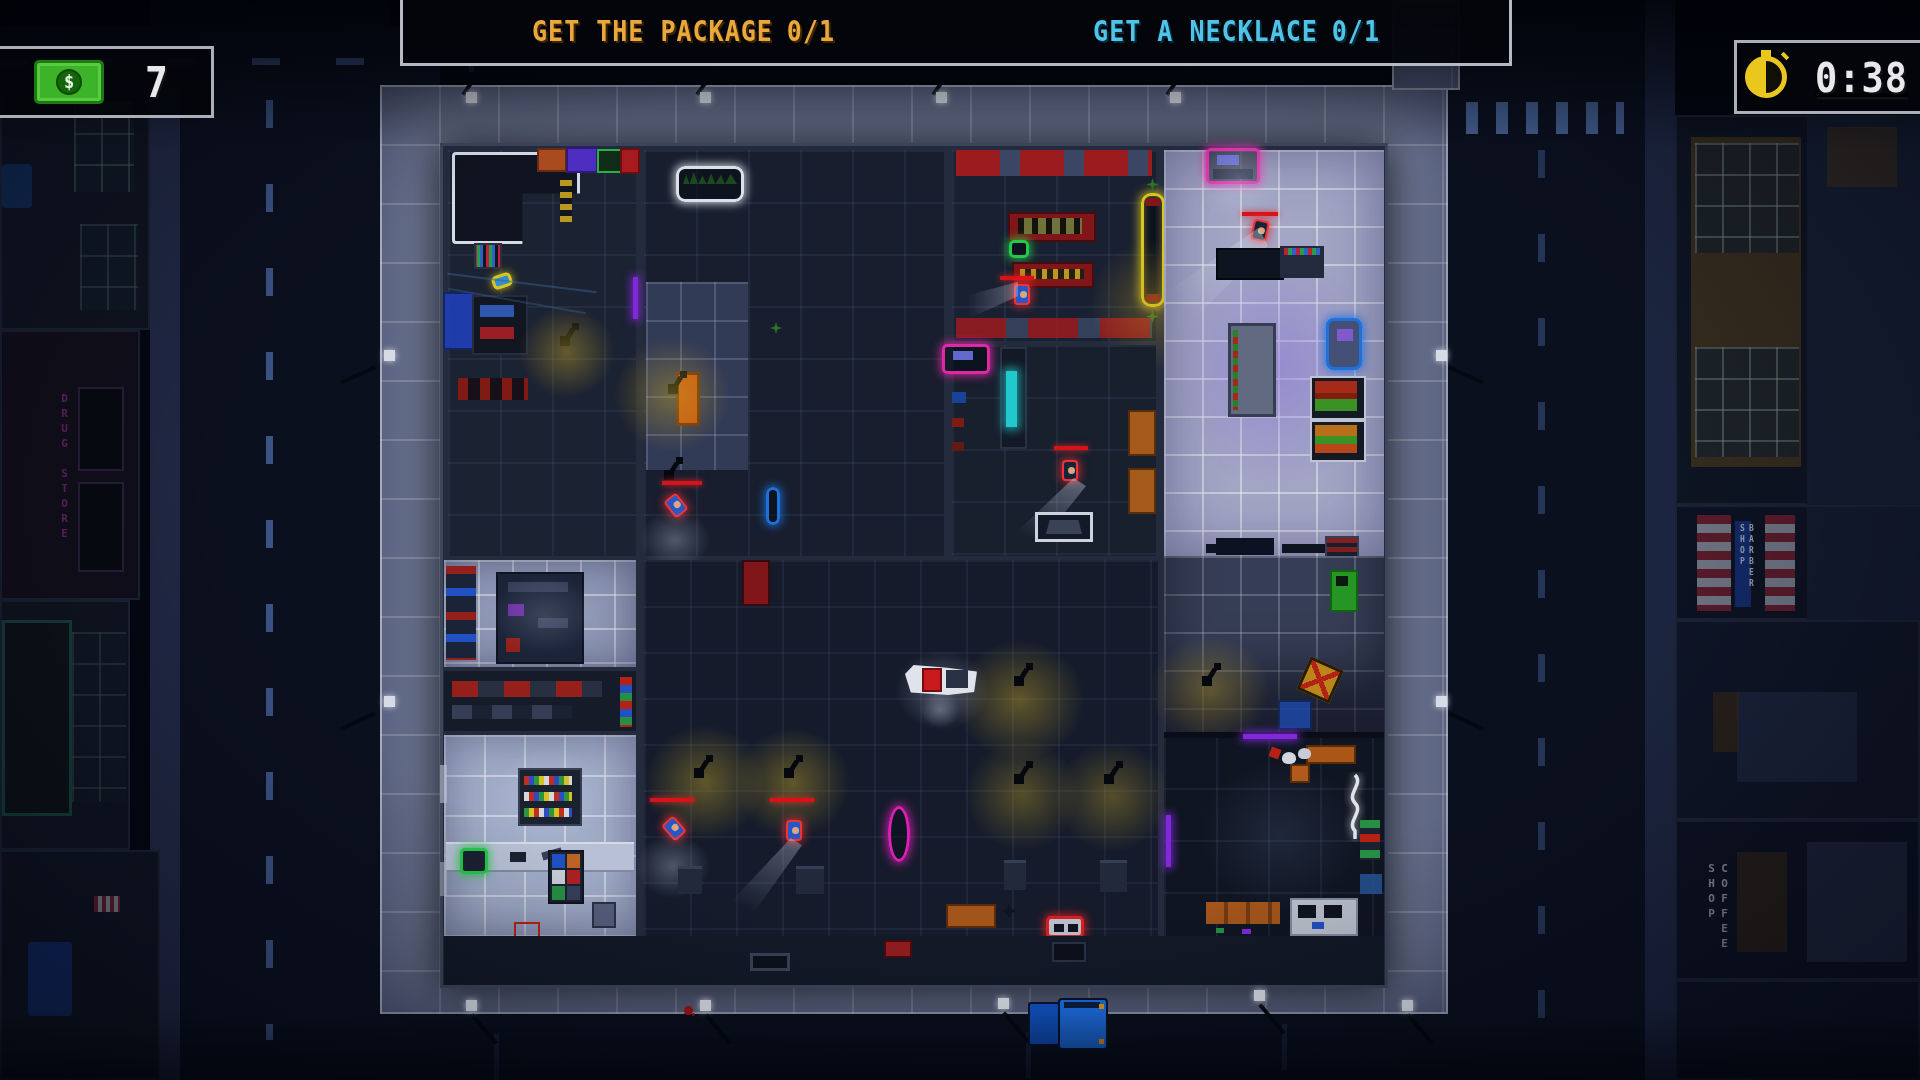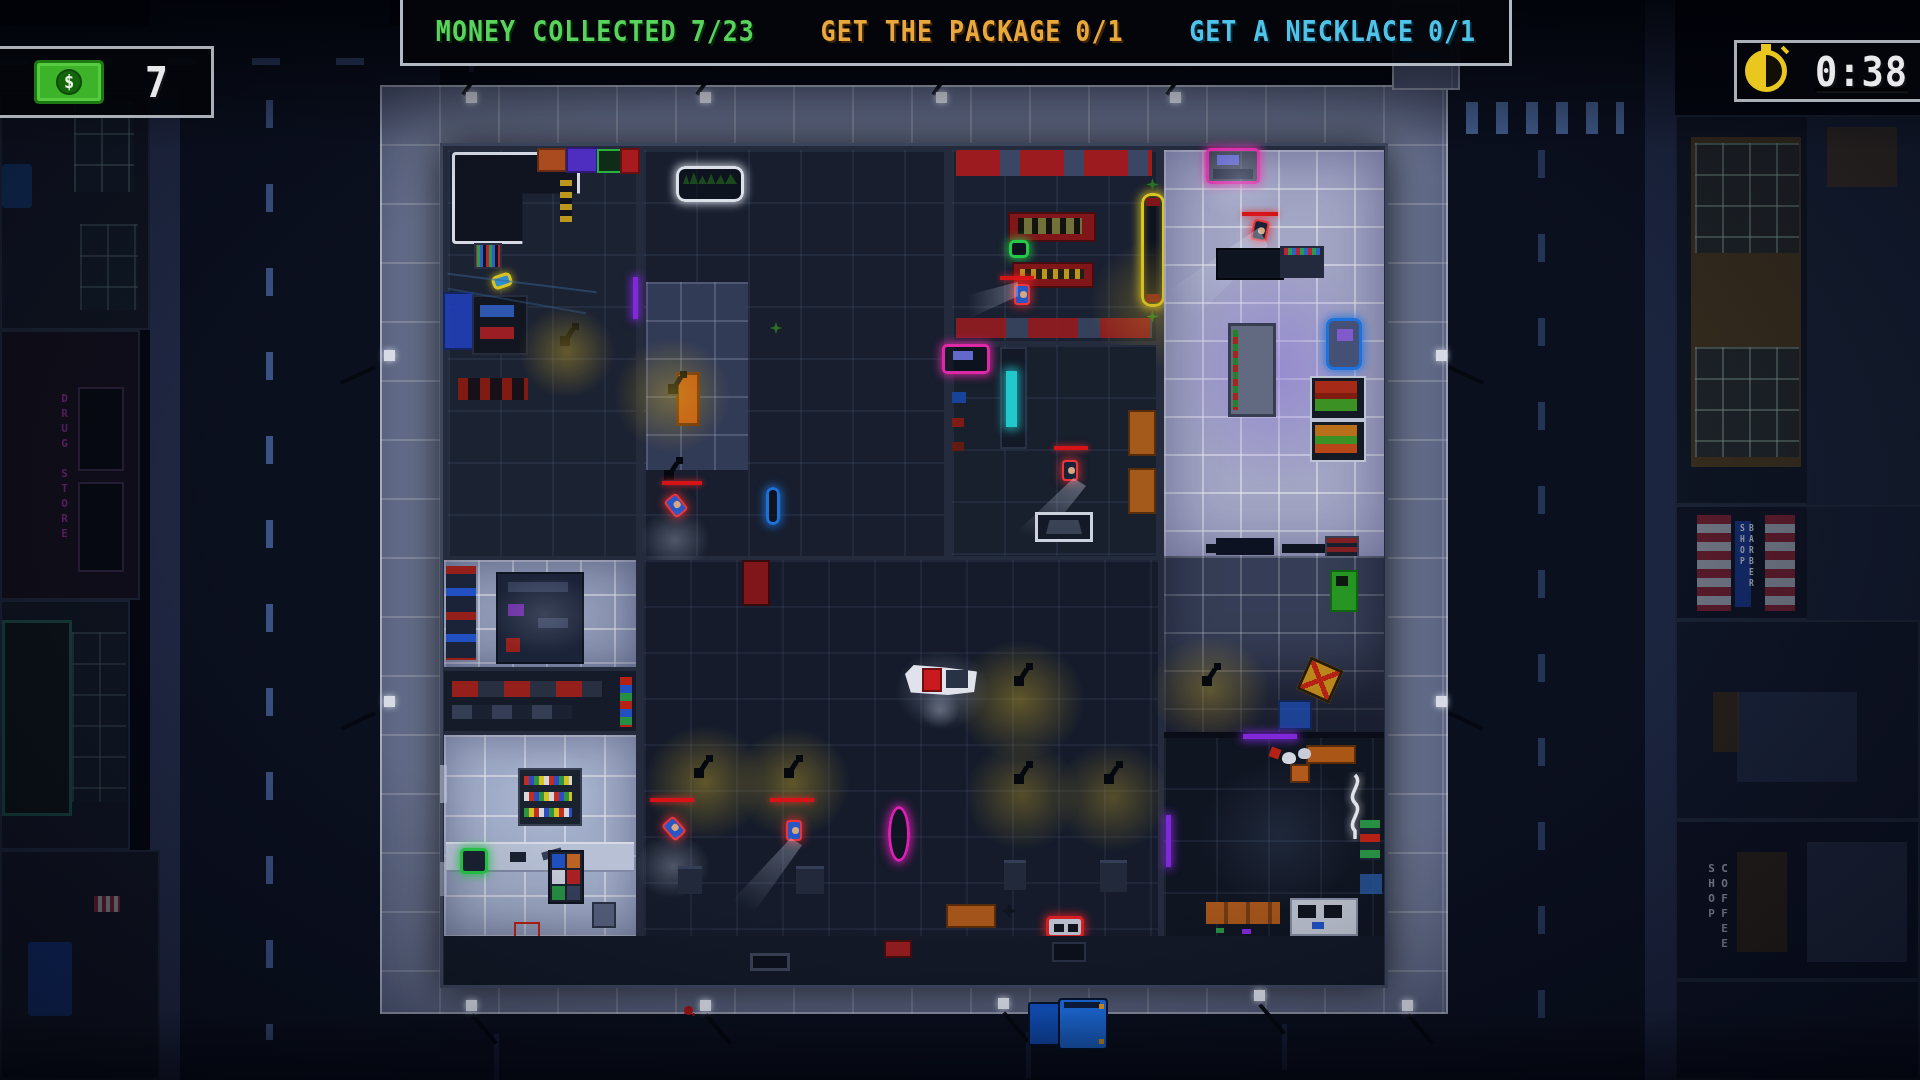--- a/index.html
+++ b/index.html
@@ -19,21 +19,21 @@
   .c-cyan{color:#4fc4e8;text-shadow:2px 2px 0 rgba(6,48,66,.9);}
   .c-white{color:#e9e9ec;text-shadow:2px 2px 0 rgba(20,20,26,.9);}
   .money-panel{left:0;top:46px;width:214px;height:72px;display:flex;align-items:center;
                border:3px solid rgba(212,218,228,.8);border-left:none;}
   .money-panel .hudtxt{font-size:38px;margin-left:auto;padding-right:42px;}
   .bill{position:relative;width:64px;height:38px;margin-left:34px;background:#3db32a;
         border:3px solid #1d7a12;border-radius:5px;box-shadow:inset 0 0 0 3px #57cc40;}
   .bill i{position:absolute;left:50%;top:50%;width:26px;height:26px;margin:-13px 0 0 -13px;
           background:#14660c;border-radius:50%;border:2px solid #0e4a08;box-sizing:border-box;
           color:#eaf5e6;font-style:normal;font-weight:800;font-size:17px;line-height:22px;text-align:center;}
-  .timer-panel{left:1734px;top:40px;width:186px;height:62px;display:flex;align-items:center;
+  .timer-panel{left:1734px;top:40px;width:186px;height:74px;display:flex;align-items:center;
                border:3px solid rgba(212,218,228,.8);border-right:none;text-decoration:underline;}
   .timer-panel .hudtxt{font-size:37px;margin-left:auto;padding-right:12px;}
   .watch{position:relative;width:42px;height:42px;margin-left:8px;border-radius:50%;
          border:5px solid #e9c71f;background:linear-gradient(90deg,#e9c71f 0 50%,#121006 50% 100%);
          box-sizing:border-box;}
   .watch i{position:absolute;left:50%;top:-11px;width:10px;height:7px;margin-left:-5px;background:#e9c71f;}
   .watch b{position:absolute;right:-7px;top:-7px;width:8px;height:4px;background:#e9c71f;transform:rotate(45deg);}
   .item-panel{left:1602px;top:962px;width:254px;height:84px;display:flex;align-items:center;justify-content:center;
               border:3px solid rgba(150,158,172,.55);border-bottom:4px solid rgba(228,233,240,.95);
               border-right:4px solid rgba(228,233,240,.9);}
@@ -483,24 +483,20 @@
     </div>
   </div>
 
   <div class="a overlay" style="left:0;top:0;width:1920px;height:1080px;background:radial-gradient(ellipse at 50% 46%,transparent 52%,rgba(0,0,6,.52) 100%)"></div>
   <div class="a overlay" style="left:0;top:0;width:1920px;height:150px;background:linear-gradient(to bottom,rgba(0,0,2,.8),rgba(0,0,2,0))"></div>
   <div class="a overlay" style="left:0;top:1010px;width:1920px;height:70px;background:linear-gradient(to top,rgba(0,0,4,.55),rgba(0,0,4,0))"></div>
   <div class="a overlay" style="left:0;top:0;width:1920px;height:1080px;background:rgba(16,24,60,.08)"></div>
 
   <div class="panel obj-bar">
     <div class="obj">
-      <span class="hudtxt c-green">MONEY COLLECTED</span>
-      <span class="hudtxt c-green">7/23</span>
-    </div>
-    <div class="obj">
       <span class="hudtxt c-orange">GET THE PACKAGE</span>
       <span class="hudtxt c-orange">0/1</span>
     </div>
     <div class="obj">
       <span class="hudtxt c-cyan">GET A NECKLACE</span>
       <span class="hudtxt c-cyan">0/1</span>
     </div>
   </div>
 
   <div class="panel money-panel">

